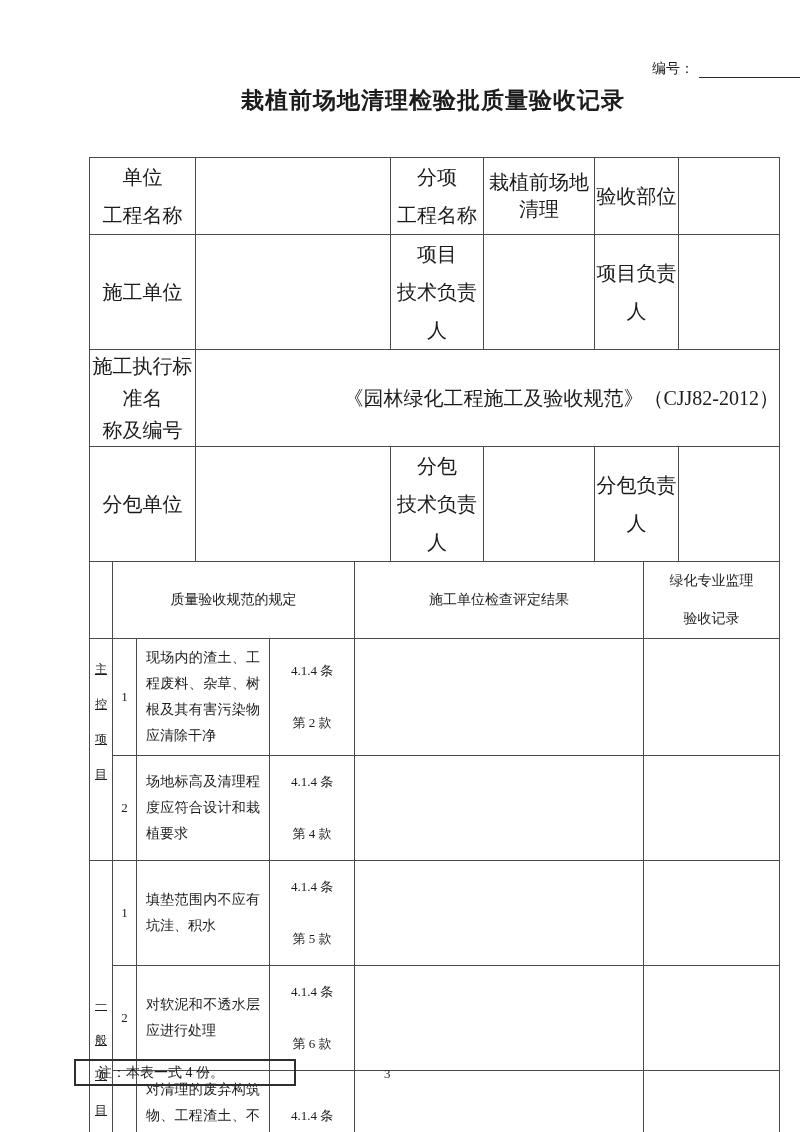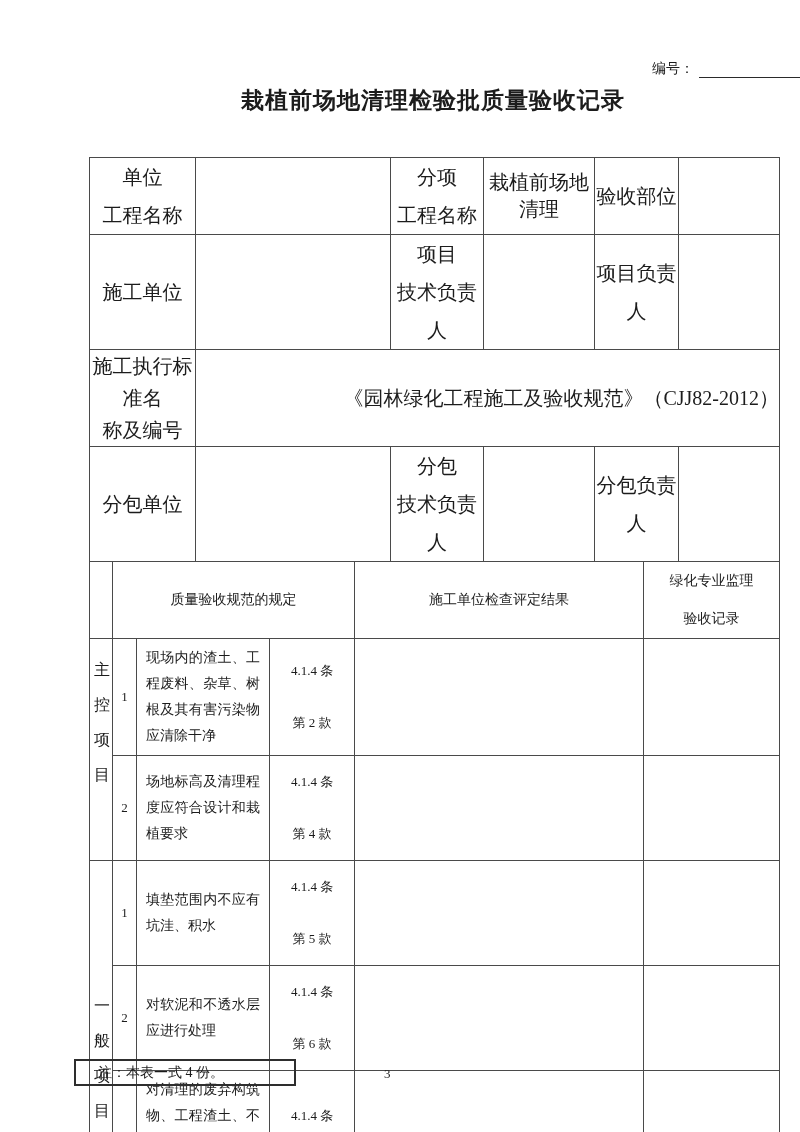--- a/index.html
+++ b/index.html
@@ -35,22 +35,22 @@
   .std-val{text-align:right;font-size:20px;}
   .num{font-size:13px;}
   .itext{
     text-align:justify;text-justify:inter-character;
     padding:6px 9px;line-height:26px;font-size:14px;vertical-align:middle;
   }
   .clause{font-size:13px;line-height:52px;}
   .hdr{font-size:14px;}
   .hdr2{font-size:14px;line-height:38px;}
   .vgroup{
-    font-size:16px;line-height:35px;word-break:break-all;
-    padding:0 4px;vertical-align:middle;
+    font-size:12px;line-height:35px;word-break:break-all;
+    padding:0 4px;vertical-align:middle;text-decoration:underline;
   }
   .vgroup.vtop{vertical-align:top;padding-top:13px;}
 
   
   .note-box{
     position:absolute;top:1059px;left:40px;width:222px;height:27px;
     border:2px solid #2e2e2e;box-sizing:border-box;
     font-size:14px;line-height:23px;padding-left:22px;
   }
   .page-num{position:absolute;top:1066px;left:350px;font-size:13px;}

